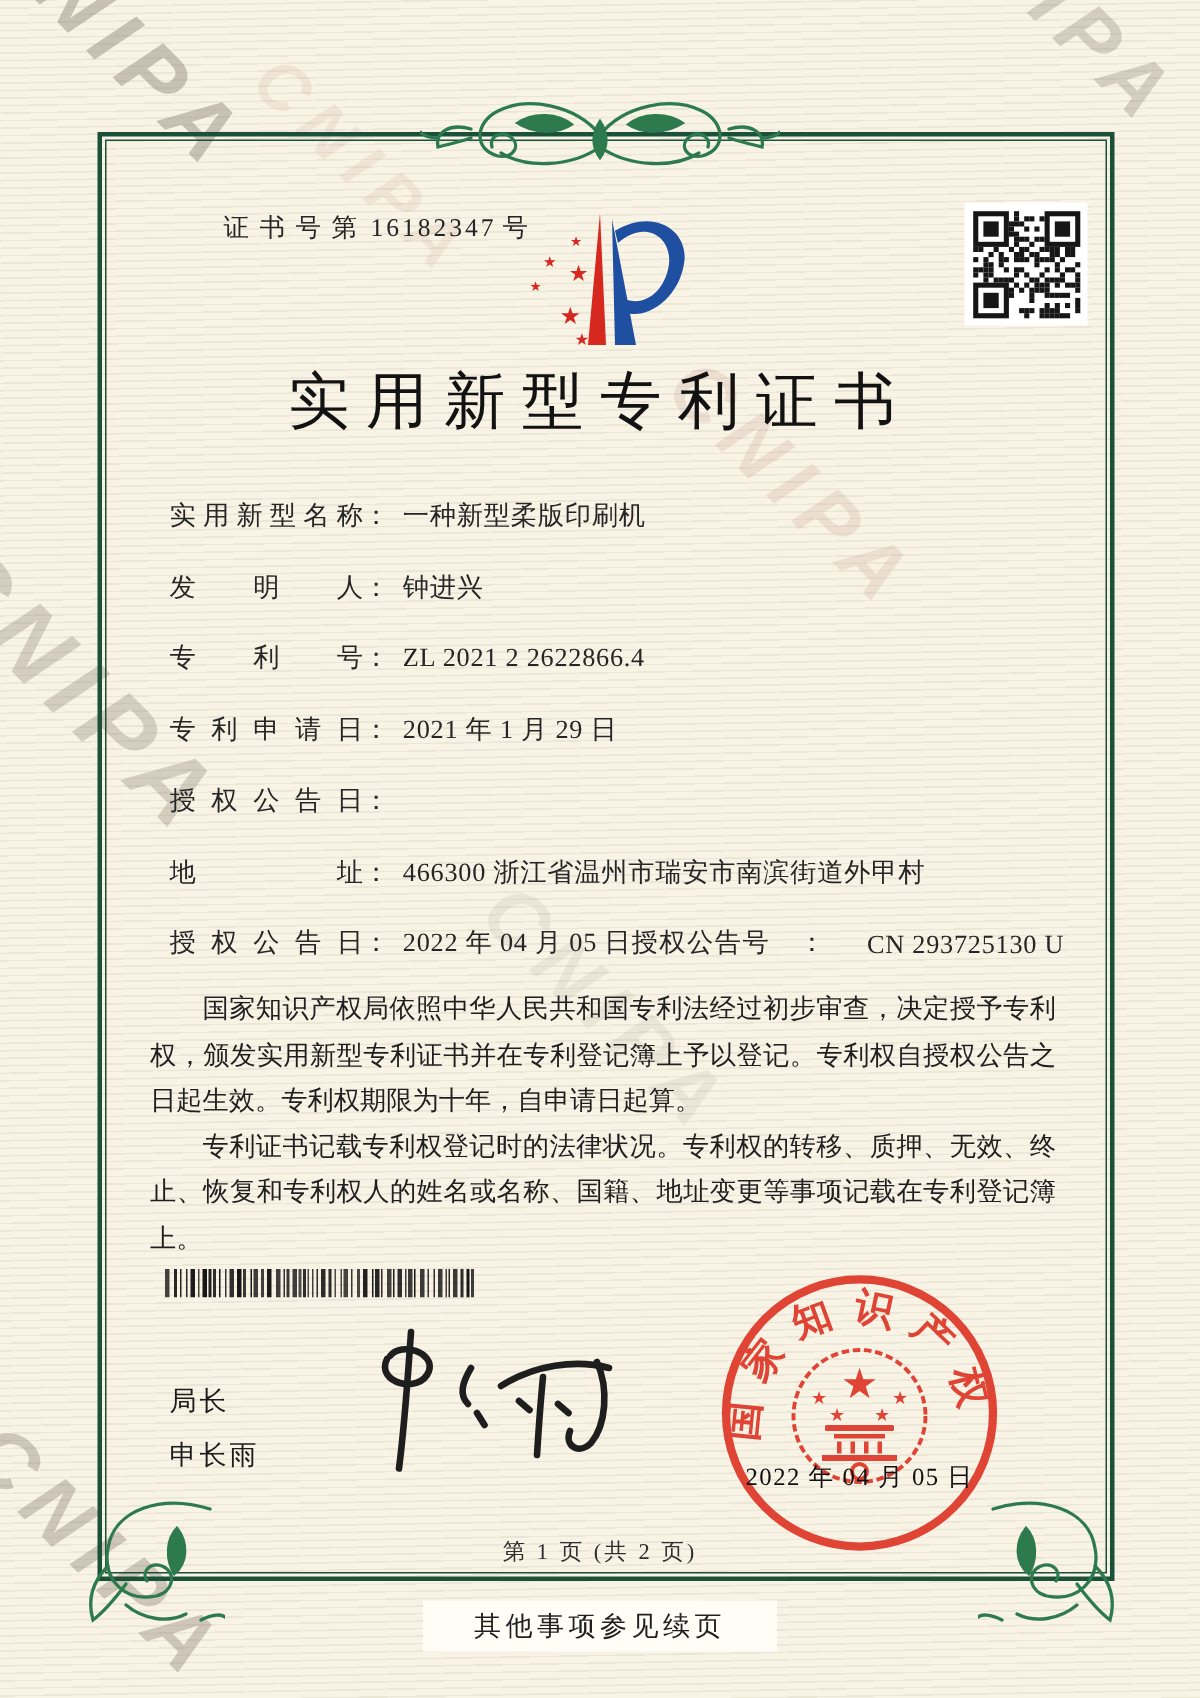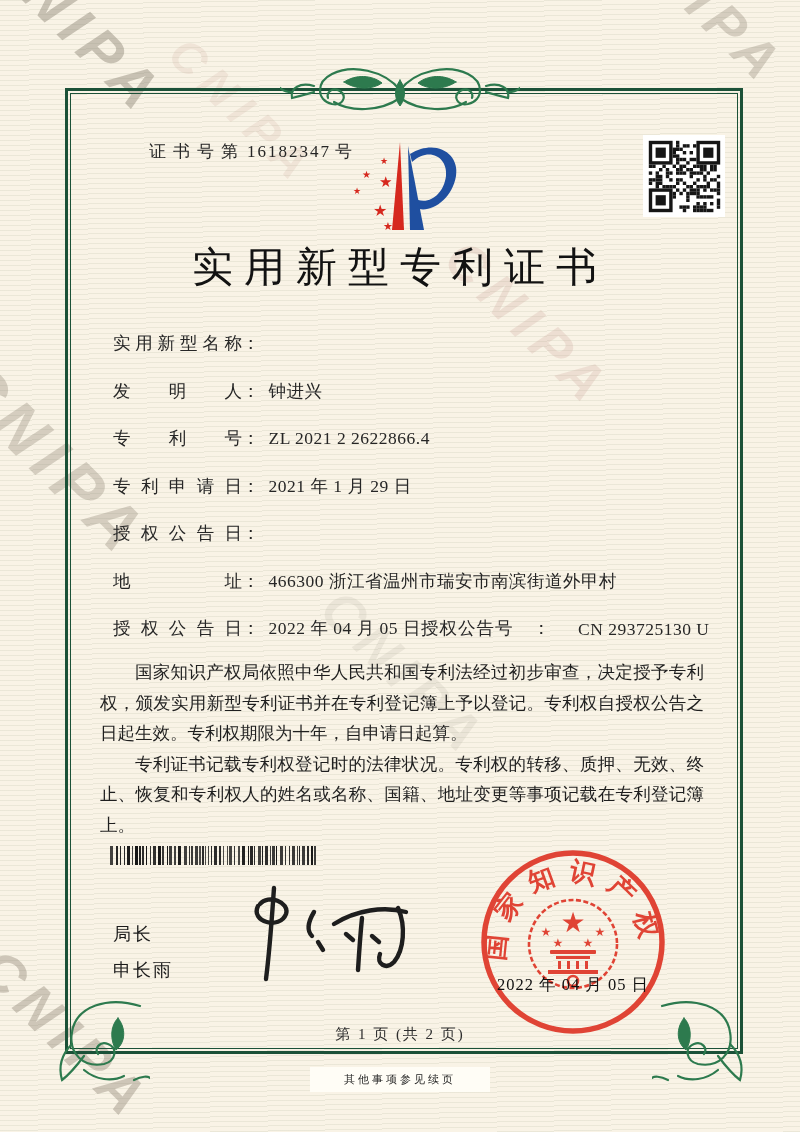--- a/index.html
+++ b/index.html
@@ -69,21 +69,21 @@
   .seal .emblem{fill:none;stroke:var(--seal-red);stroke-width:2.6;}
   .seal text{fill:var(--seal-red);font-weight:bold;}
   .seal .star{font-family:"DejaVu Sans",sans-serif;text-anchor:middle;}
   .seal .gate{fill:var(--seal-red);}
   .seal-date{position:absolute;left:477px;top:974px;width:192px;text-align:center;font-size:16.5px;
     color:#101010;z-index:6;letter-spacing:1px;}
   
   .page-info{position:absolute;left:0;width:800px;top:1025px;text-align:center;font-size:15px;
     color:#2e2e2e;z-index:4;letter-spacing:2px;}
   .continuation{position:absolute;left:0;width:800px;top:1067px;text-align:center;z-index:4;}
-  .continuation span{display:inline-block;background:#fffdf6;padding:5px 34px;font-size:11px;
+  .continuation span{display:inline-block;background:#fffdf6;padding:5px 34px;font-size:18px;
     color:#1f1f1f;letter-spacing:3px;}
 </style>
 </head>
 <body>
 
 <div class="page">
 
   <span class="wm wm1">CNIPA</span>
   <span class="wm wm2">CNIPA</span>
   <span class="wm wm3">CNIPA</span>
@@ -293,20 +293,21 @@
         <rect class="m" x="9.6" y="57.199999999999996" width="10.2" height="10.2"></rect>
       </svg>
   </div>
 
   <div class="title">实用新型专利证书</div>
 
   <div class="fields">
     <div class="field-row">
       <span class="field-label">实用新型名称</span>
         <span class="field-colon">：</span>
+        <span class="field-value">一种新型柔版印刷机</span>
     </div>
     <div class="field-row">
       <span class="field-label">发明人</span>
         <span class="field-colon">：</span>
         <span class="field-value">钟进兴</span>
     </div>
     <div class="field-row">
       <span class="field-label">专利号</span>
         <span class="field-colon">：</span>
         <span class="field-value">ZL 2021 2 2622866.4</span>

